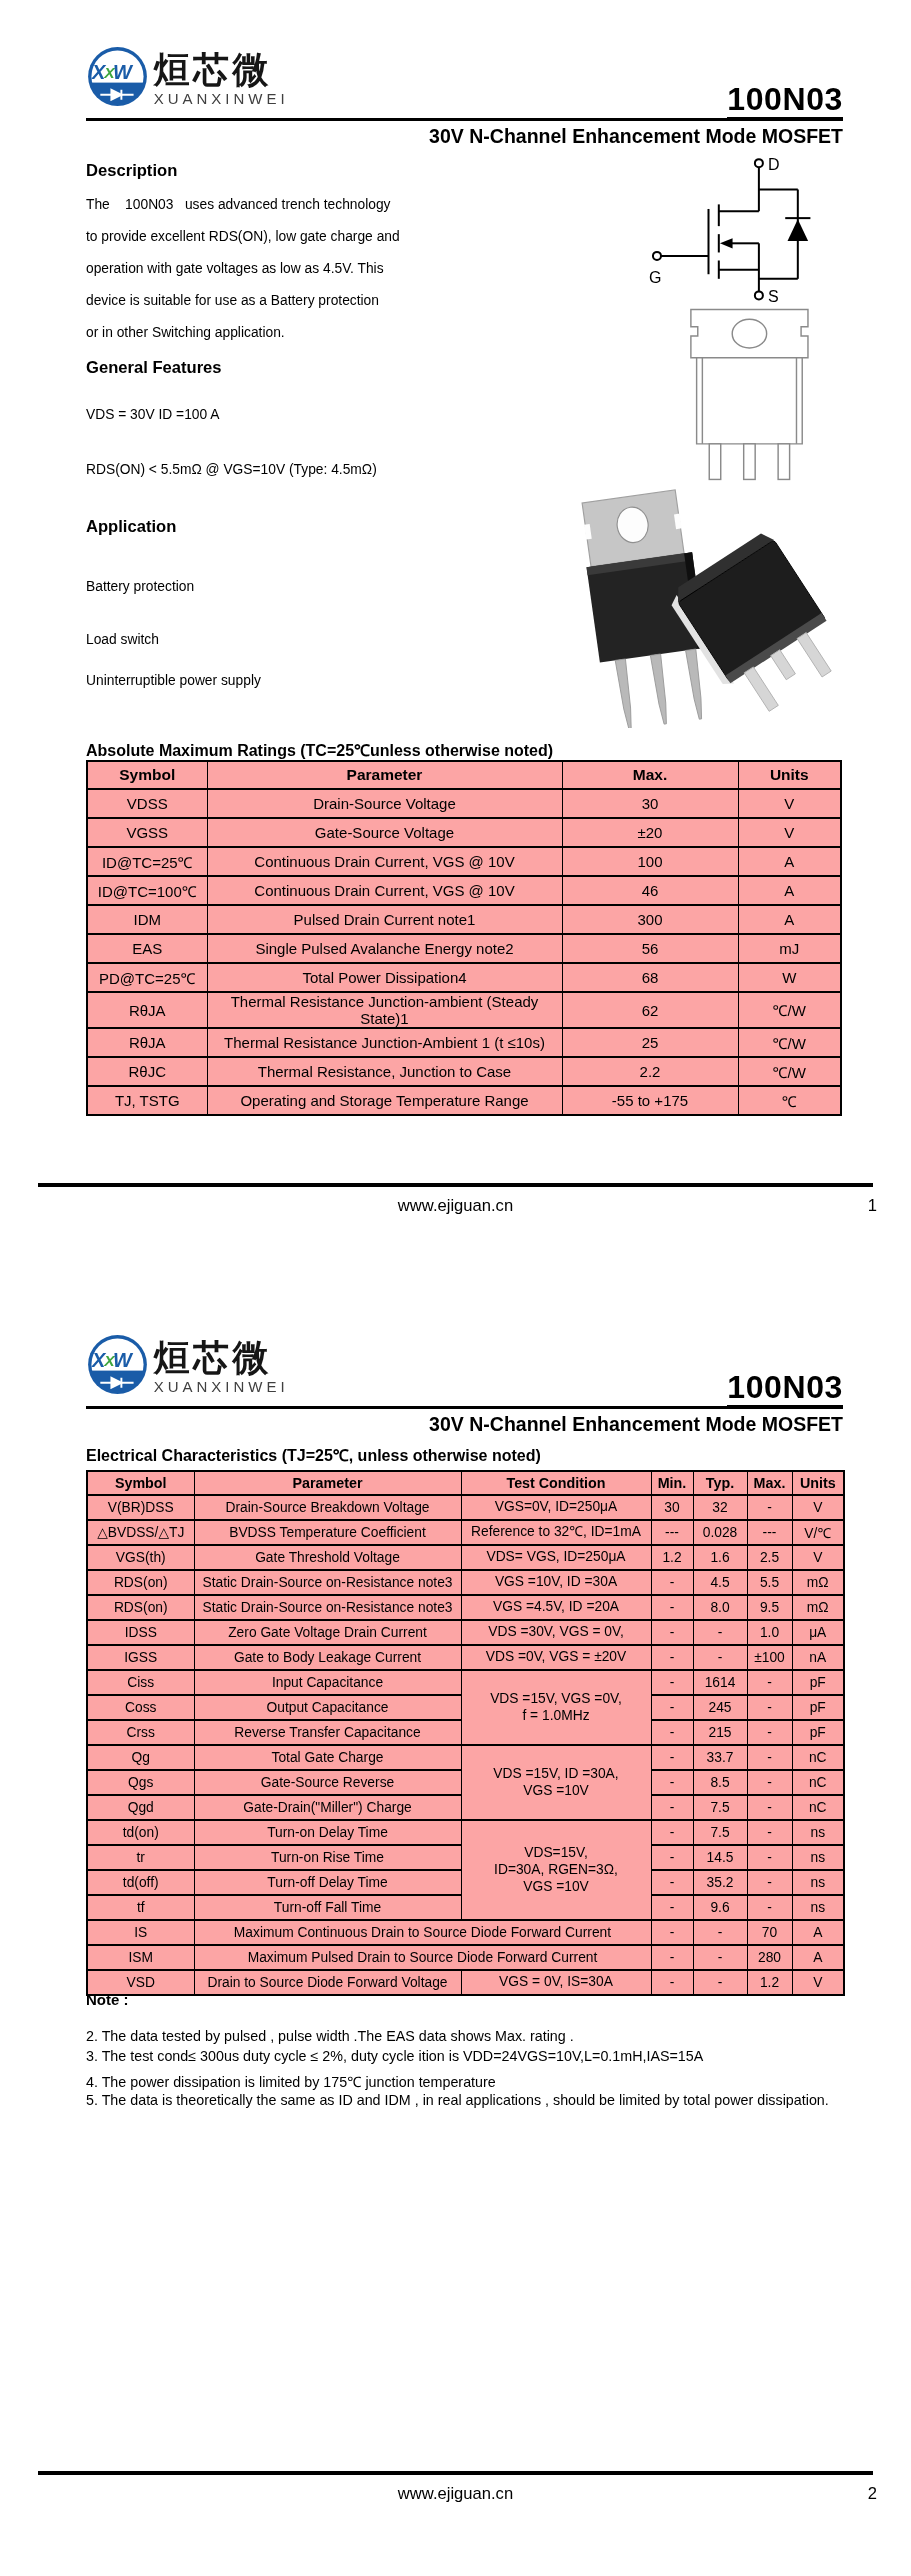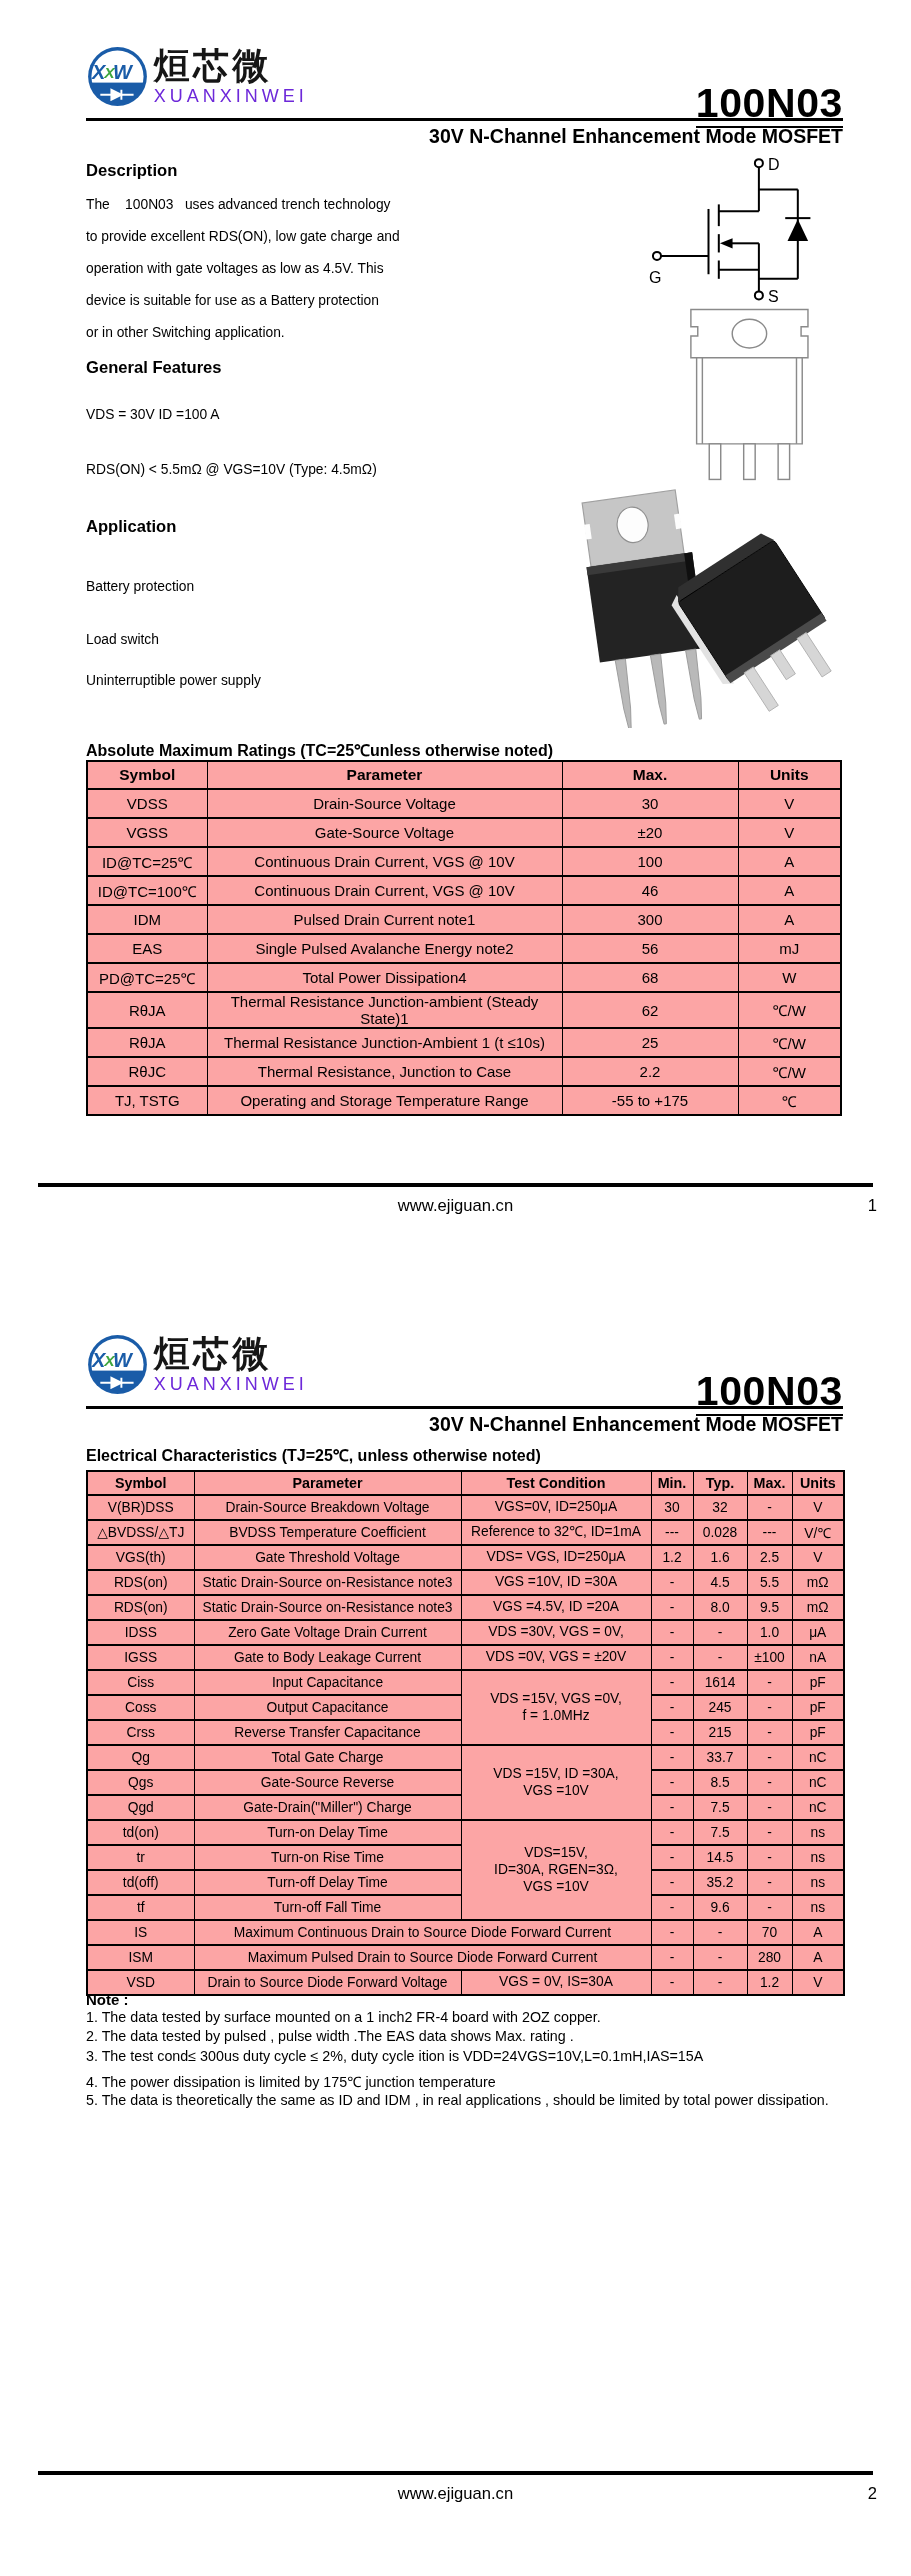--- a/index.html
+++ b/index.html
@@ -7,22 +7,22 @@
          font-family:"Liberation Sans",sans-serif;color:#000;overflow:hidden;}
   .page{position:absolute;left:0;width:911px;height:1288px;background:#fff;}
   #p1{top:0;} #p2{top:1288px;}
   .abs{position:absolute;box-sizing:border-box;}
 
   
   .logo{left:87px;top:46px;display:flex;align-items:flex-end;}
   .logo-mark{width:61px;height:61px;}
   .logo-text{margin-left:5.7px;}
   .logo-cn{font-size:36px;font-weight:bold;letter-spacing:3.4px;line-height:1;color:#161616;}
-  .logo-en{font-size:18px;letter-spacing:4px;color:#6d28d9;margin-top:2.3px;}
-  .pn{top:83px;left:402px;width:441px;text-align:right;font-size:41px;font-weight:bold;line-height:1;}
+  .logo-en{font-size:15px;letter-spacing:4px;color:#404040;margin-top:2.3px;}
+  .pn{top:83px;left:402px;width:441px;text-align:right;font-size:32px;font-weight:bold;line-height:1;}
   .pn span{display:inline-block;border-bottom:2.9px solid #000;padding-bottom:1.7px;letter-spacing:0.6px;}
   .hrule{left:86px;top:118px;width:757px;height:2.9px;background:#000;}
   .subtitle{top:125px;left:269px;width:574px;text-align:right;font-size:19.5px;font-weight:bold;letter-spacing:0;}
 
   
   .h1{font-size:16.6px;font-weight:bold;}
   .body-txt{font-size:13.8px;}
   .desc-heading{left:86px;top:161px;}
   .desc-body{left:86px;top:189px;line-height:32px;white-space:pre-wrap;width:379px;}
   .feat-heading{left:86px;top:358px;}
@@ -508,21 +508,20 @@
         <td class="cond">VGS = 0V, IS=30A</td>
         <td>-</td>
         <td>-</td>
         <td>1.2</td>
         <td>V</td>
       </tr>
     </tbody>
       </table>
 
     <div class="abs note-h">Note :</div>
-    <div class="abs note n1">1.  The data tested by surface mounted on a 1 inch2 FR-4 board with 2OZ copper.</div>
     <div class="abs note n2">2.  The data tested by pulsed , pulse width .The EAS data shows Max. rating .</div>
     <div class="abs note n3">3.  The test cond≤ 300us duty cycle ≤ 2%, duty cycle ition is VDD=24VGS=10V,L=0.1mH,IAS=15A</div>
     <div class="abs note n4">4.  The power dissipation is limited by 175℃ junction temperature</div>
     <div class="abs note n5">5.  The data is theoretically the same as ID and IDM , in real applications , should be limited by total power dissipation.</div>
 
     <div class="abs f-rule"></div>
     <div class="abs f-url">www.ejiguan.cn</div>
     <div class="abs f-page">2</div>
   </div>
 

